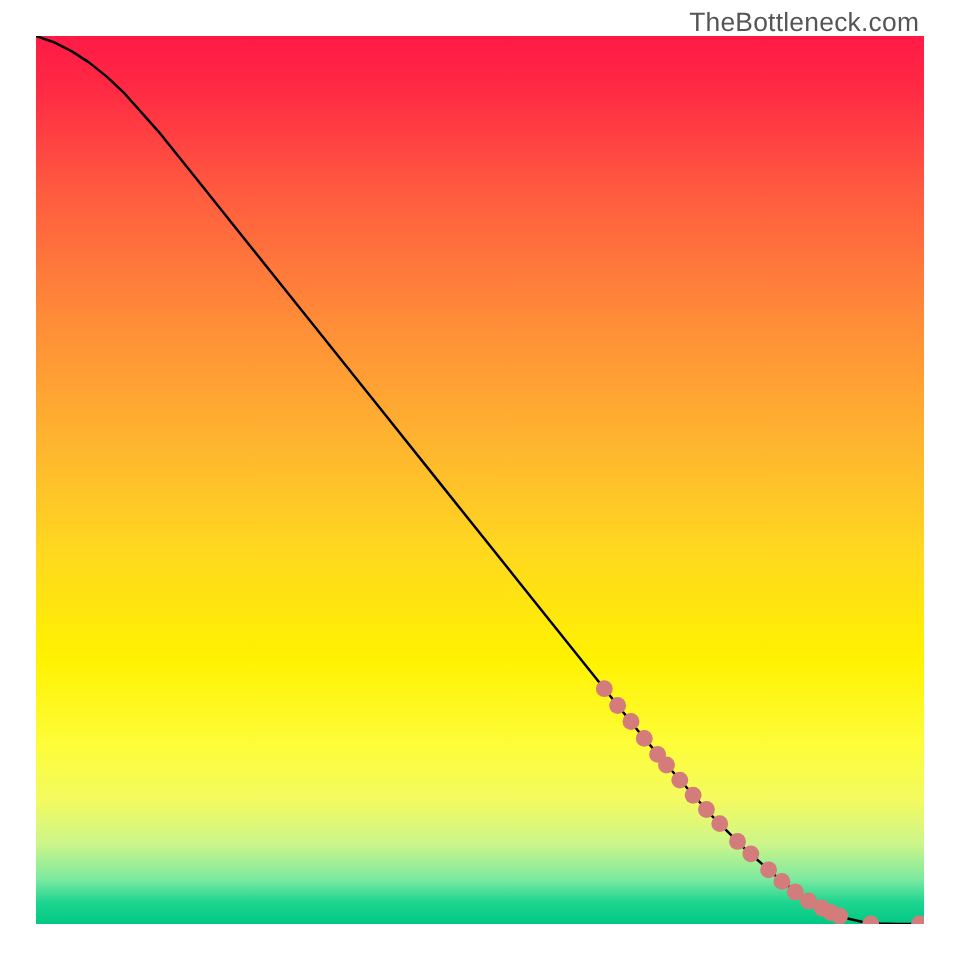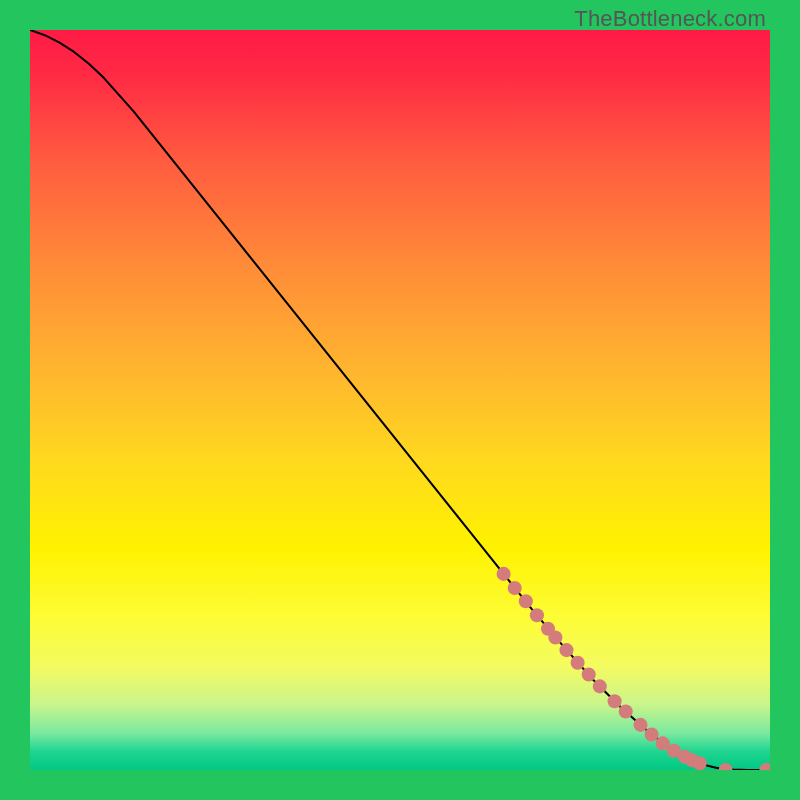--- a/index.html
+++ b/index.html
@@ -8,21 +8,21 @@
     width: 800px;
     height: 800px;
     overflow: hidden;
     background: #000;
     font-family: -apple-system, BlinkMacSystemFont, "Segoe UI", Arial, sans-serif;
   }
   .frame {
     position: absolute;
     left: 0; top: 0;
     width: 800px; height: 800px;
-    background: #22c55e;
+    background: #ffffff;
   }
   .plot {
     position: absolute;
     left: 30px;
     top: 30px;
     width: 740px;
     height: 740px;
     overflow: hidden;
   }
   .gradient {

